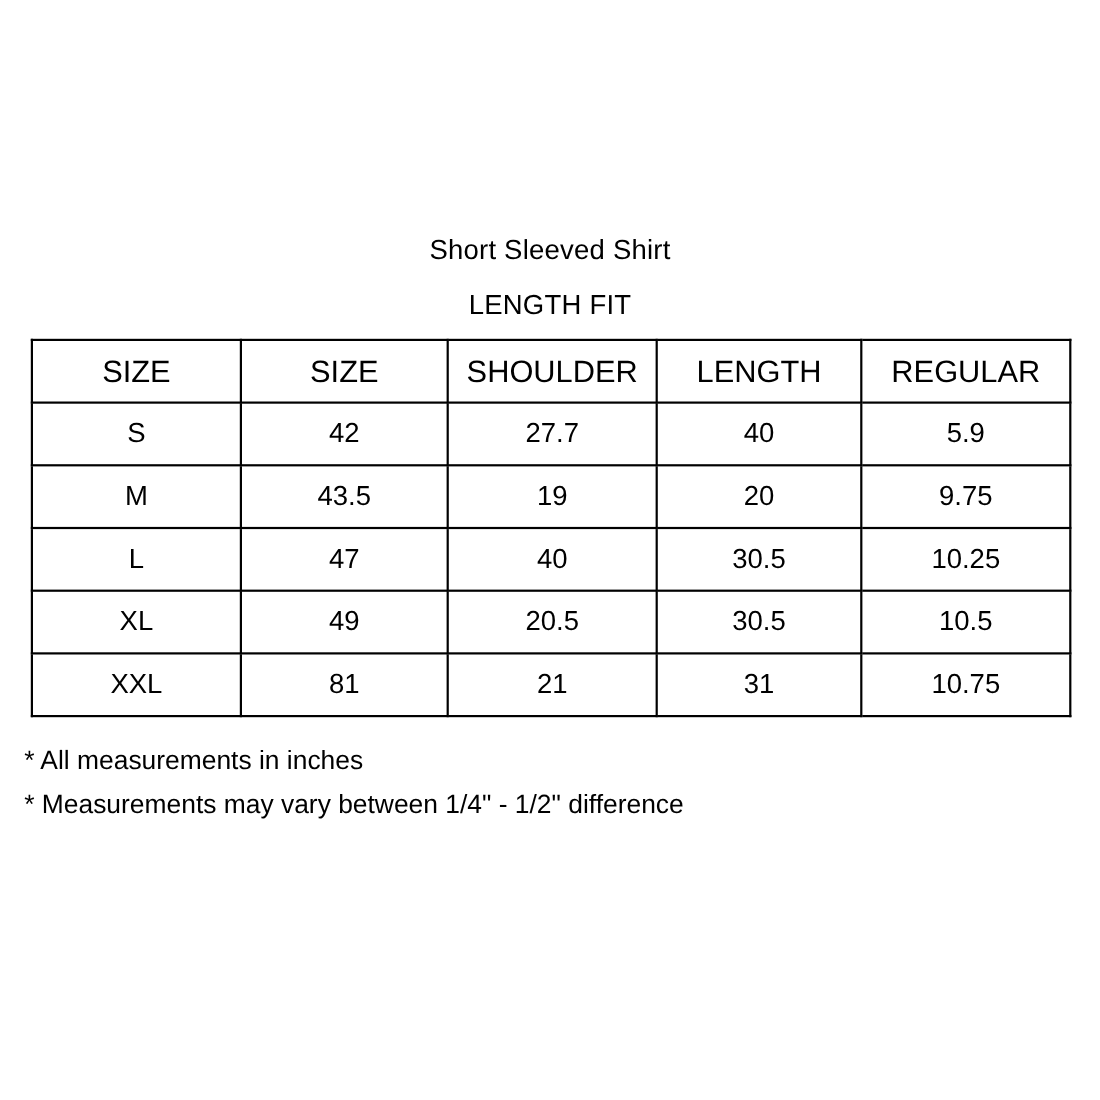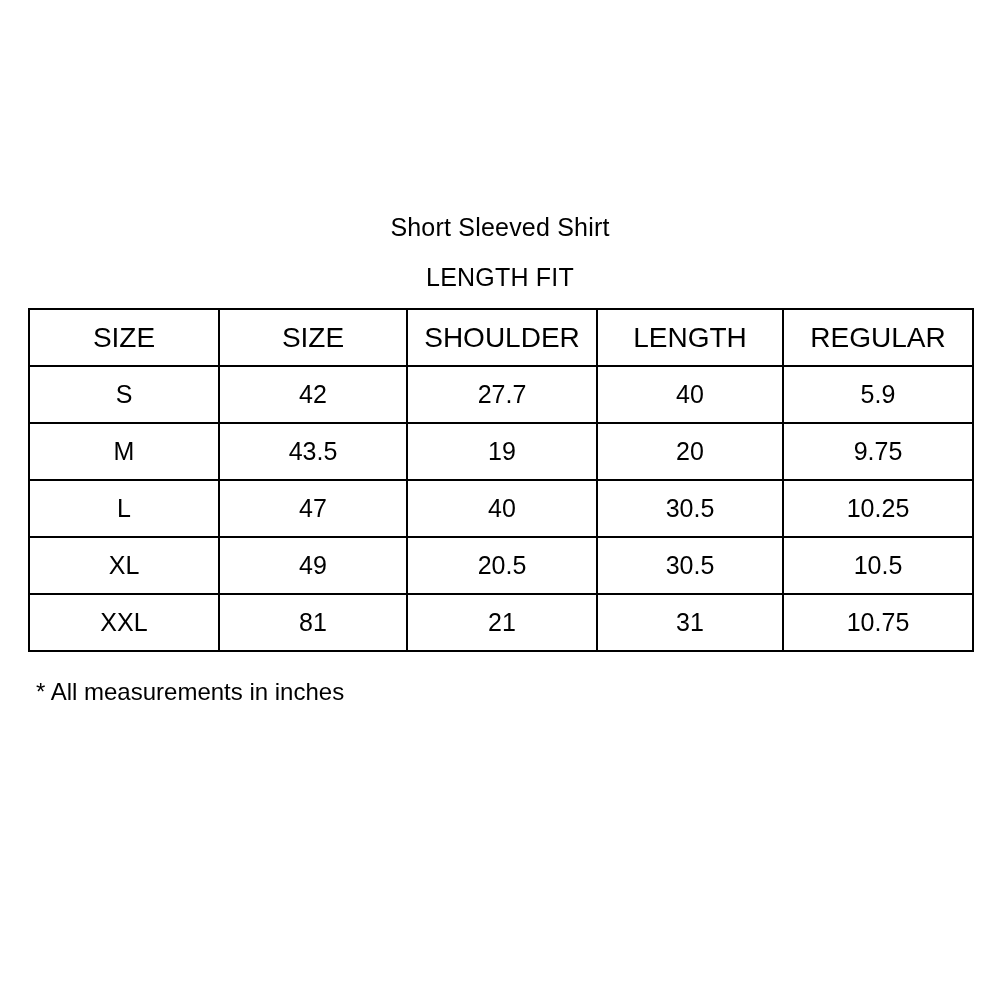--- a/index.html
+++ b/index.html
@@ -62,21 +62,21 @@
     font-size: 28px;
   }
   col.c-size { width: 190px; }
   col.c-chest { width: 188px; }
   col.c-shoulder { width: 190px; }
   col.c-length { width: 186px; }
   col.c-sleeve { width: 190px; }
 
   .notes {
     position: absolute;
-    left: 36px;
+    left: 22px;
     top: 672px;
     width: 940px;
   }
   .note {
     font-size: 24px;
     line-height: 40px;
     white-space: pre;
   }
 </style>
 </head>
@@ -140,15 +140,16 @@
         <td>81</td>
         <td>21</td>
         <td>31</td>
         <td>10.75</td>
       </tr>
     </tbody>
   </table>
 
   <div class="notes">
     <div class="note">* All measurements in inches</div>
+    <div class="note">* Measurements may vary between 1/4" - 1/2" difference</div>
   </div>
 
 </div>
 
 </body></html>

